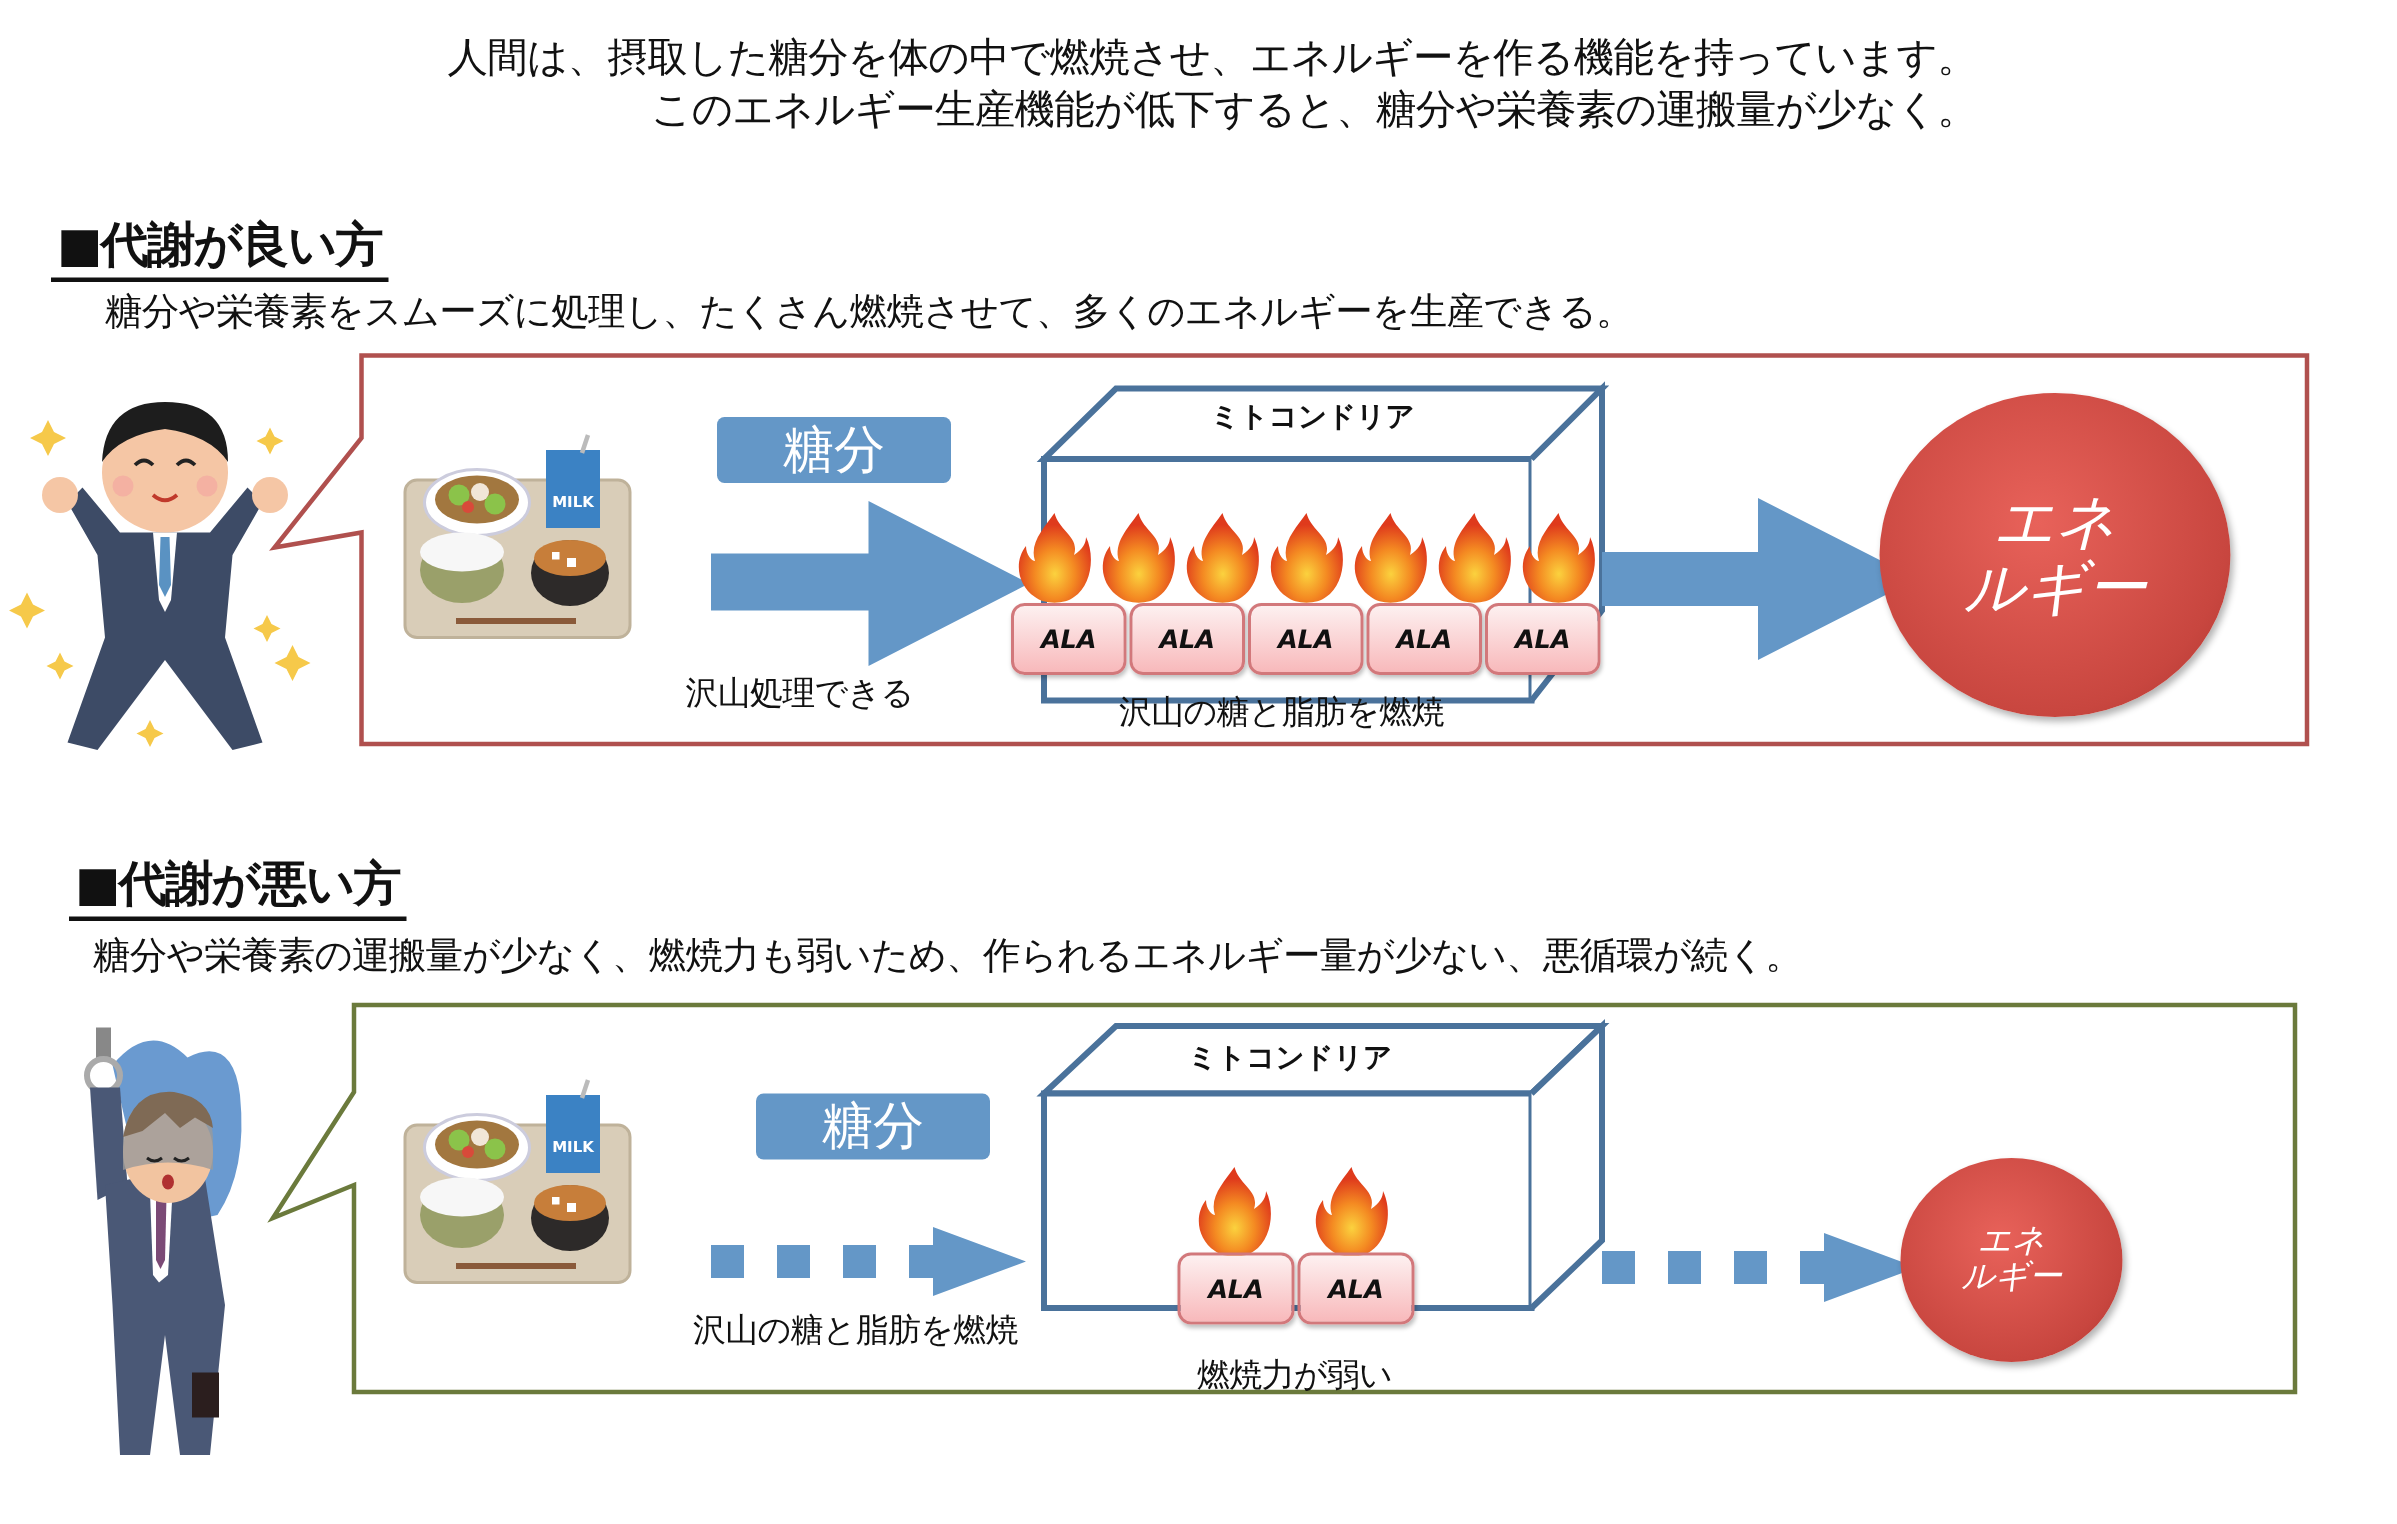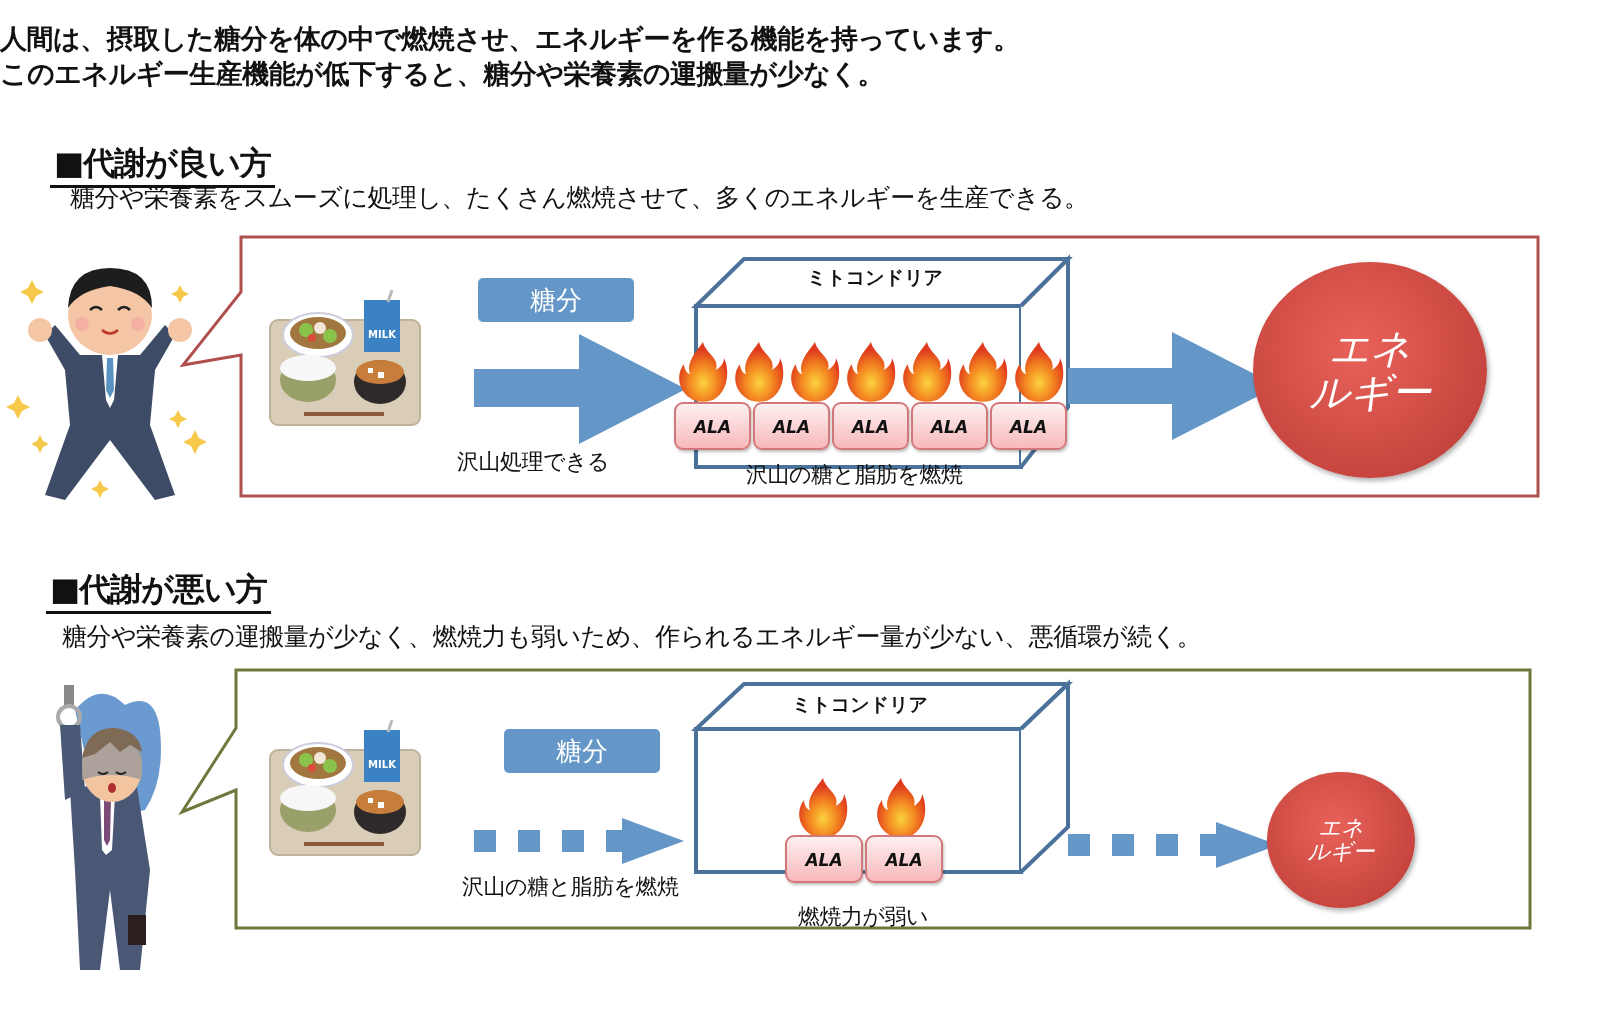--- a/index.html
+++ b/index.html
@@ -1,38 +1,38 @@
 <!DOCTYPE html>
 <html><head>
 <meta charset="utf-8">
 <style>
   html, body { margin:0; padding:0; background:#ffffff; }
   body { width:1598px; height:1016px; position:relative; overflow:hidden;
          font-family:"DejaVu Sans", "Liberation Sans", sans-serif; color:#111; }
   .abs { position:absolute; }
-  .intro { left:0; width:1318px; text-align:left; font-weight:bold; font-size:27px; letter-spacing:-0.5px; line-height:34px; }
+  .intro { left:0; width:1318px; text-align:right; font-weight:normal; font-size:27px; letter-spacing:-0.5px; line-height:34px; }
   .sec-title { font-weight:bold; font-size:32px; border-bottom:3px solid #111; padding:0 4px 2px 4px; line-height:40px; letter-spacing:-1px; }
   .sec-desc { font-size:25px; letter-spacing:-0.5px; white-space:nowrap; }
-  .label-box { background:#6497c7; color:#fff; font-size:26px; text-align:center; border-radius:5px; }
+  .label-box { background:#6497c7; color:#fff; font-size:34px; text-align:center; border-radius:5px; }
   .caption { font-size:22px; white-space:nowrap; letter-spacing:-0.5px; }
   .ala { background:linear-gradient(#fdf0f0, #f8b9bb); border:2px solid #d2787b; border-radius:9px;
          font-weight:bold; font-size:17px; text-align:center; box-shadow:1px 2px 3px rgba(0,0,0,0.25); box-sizing:border-box;font-style:italic; }
   .energy { border-radius:50%; background:radial-gradient(circle at 45% 40%, #e8625a, #c8463f 70%, #a8342f);
             color:#fff; text-align:center; box-shadow:2px 3px 5px rgba(0,0,0,0.3); display:flex; align-items:center; justify-content:center;font-style:italic; }
   .mito-title { font-weight:bold; font-size:19px; text-align:center; }
   svg { position:absolute; overflow:visible; }
 </style>
 </head>
 <body>
 
 <div class="abs intro" style="top:22px;">人間は、摂取した糖分を体の中で燃焼させ、エネルギーを作る機能を持っています。</div>
 <div class="abs intro" style="top:57px;">このエネルギー生産機能が低下すると、糖分や栄養素の運搬量が少なく。</div>
 
-<div class="abs sec-title" style="left:50px; top:143px;">■代謝が良い方</div>
-<div class="abs sec-desc" style="left:70px; top:181px;">糖分や栄養素をスムーズに処理し、たくさん燃焼させて、多くのエネルギーを生産できる。</div>
+<div class="abs sec-title" style="left:34px; top:143px;">■代謝が良い方</div>
+<div class="abs sec-desc" style="left:70px; top:191px;">糖分や栄養素をスムーズに処理し、たくさん燃焼させて、多くのエネルギーを生産できる。</div>
 
 <svg style="left:0; top:0;" width="1598" height="1016">
   <path d="M241 237 L1538 237 L1538 496 L241 496 L241 355 L183 365 L241 292 Z" fill="none" stroke="#b0504e" stroke-width="3"></path>
 </svg>
 
 <svg style="left:10px; top:250px;" width="200" height="260">
   <g fill="#f6c94a">
     <path d="M22 30 l4 8 l8 4 l-8 4 l-4 8 l-4 -8 l-8 -4 l8 -4z"></path>
     <path d="M170 35 l3 6 l6 3 l-6 3 l-3 6 l-3 -6 l-6 -3 l6 -3z"></path>
     <path d="M8 145 l4 8 l8 4 l-8 4 l-4 8 l-4 -8 l-8 -4 l8 -4z"></path>

